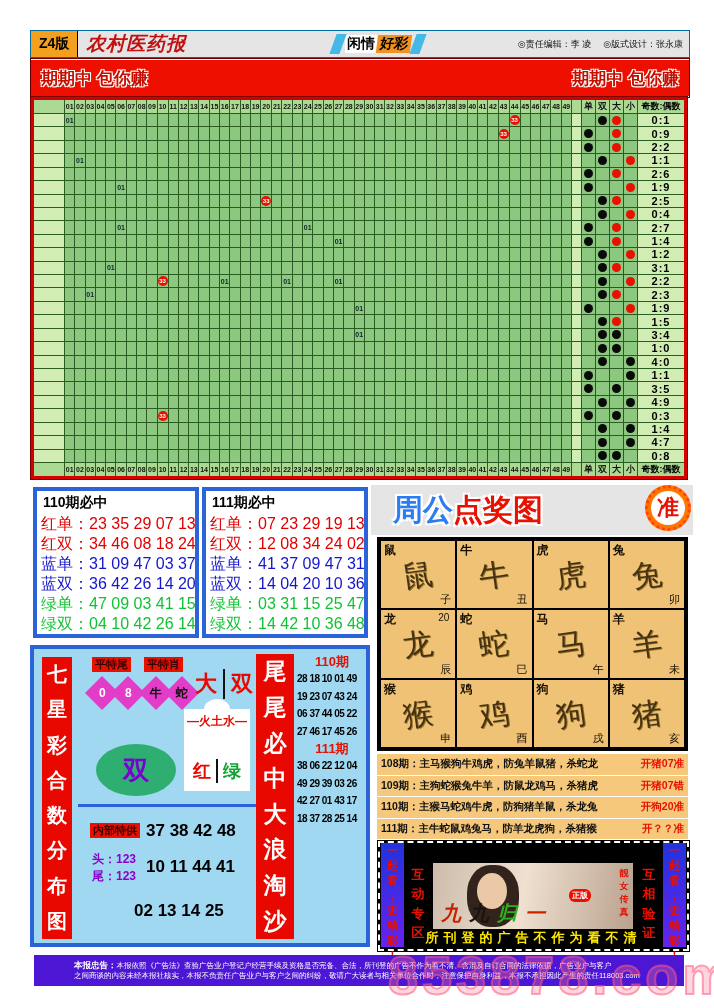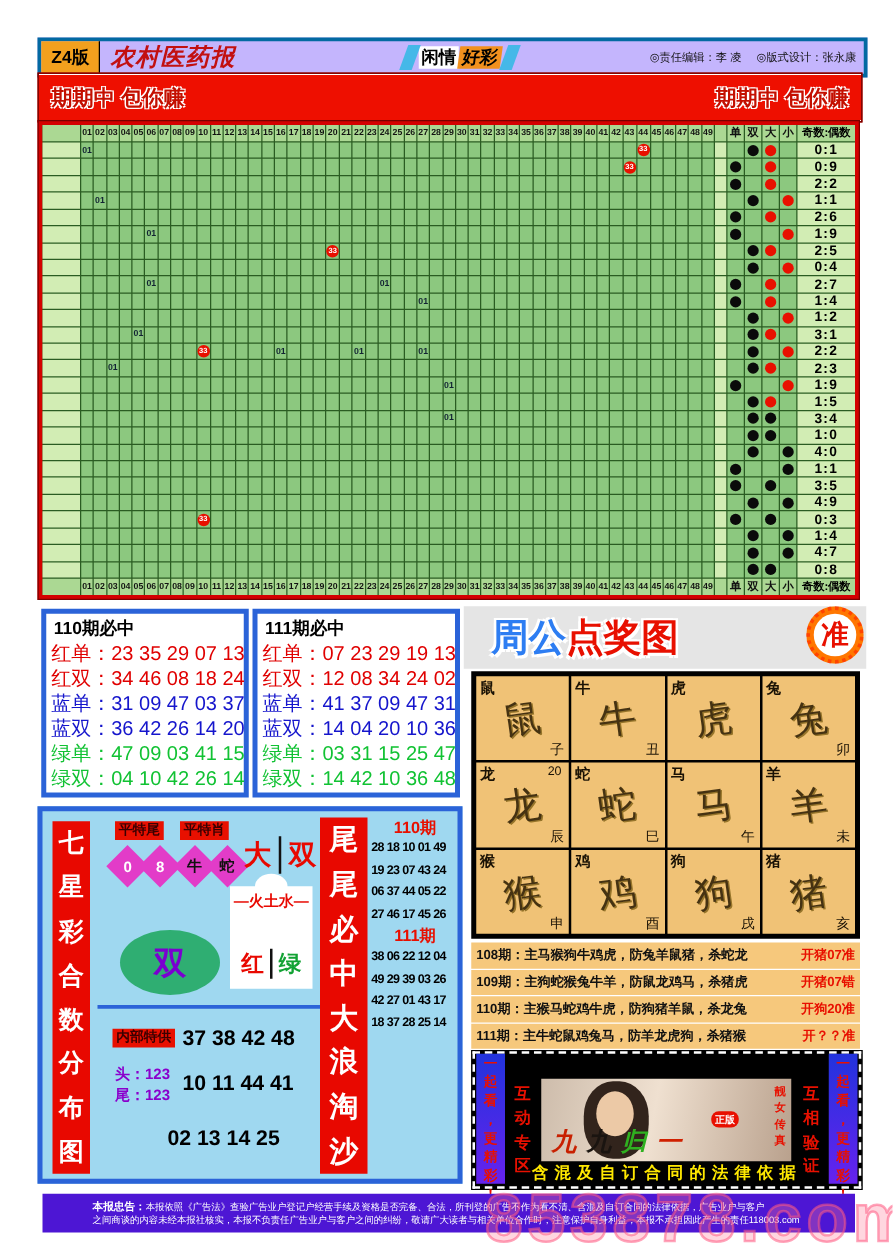--- a/index.html
+++ b/index.html
@@ -1,27 +1,27 @@
 <!DOCTYPE html>
 <html><head>
 <meta charset="utf-8">
 <style>
   html,body{margin:0;padding:0;background:#fff;}
   body{width:714px;height:1008px;position:relative;overflow:hidden;
        font-family:"Liberation Sans","DejaVu Sans",sans-serif;}
   .abs{position:absolute;}
 
   
-  #header-bar{left:30px;top:30px;width:658px;height:26px;border:3px solid #0369a1;
-              background:#c4b5fd;display:flex;align-items:center;}
+  #header-bar{left:30px;top:30px;width:658px;height:26px;border:1px solid #0369a1;
+              background:#e5e5e5;display:flex;align-items:center;}
   #z4-box{background:#f2a01e;color:#000;font-weight:bold;font-size:14px;
           height:100%;display:flex;align-items:center;padding:0 8px;border-right:1px solid #000;}
   #paper-name{color:#c21010;font-weight:bold;font-size:19px;font-style:italic;
               margin-left:8px;letter-spacing:1px;}
-  #center-tag{position:absolute;left:288px;top:0;height:100%;display:flex;align-items:center;font-size:14px;font-weight:bold;}
+  #center-tag{position:absolute;left:300px;top:0;height:100%;display:flex;align-items:center;font-size:14px;font-weight:bold;}
   .slash{width:10px;height:20px;background:#45b8e8;transform:skewX(-20deg);margin:0 2px;}
   #tag-left{color:#000;background:#fff;padding:0 2px;}
   #tag-right{color:#000;background:#f2911e;padding:0 3px;transform:skewX(-8deg);}
   #credits{position:absolute;right:6px;font-size:9px;color:#111;display:flex;gap:12px;}
 
   
   #banner{left:30px;top:58px;width:658px;height:38px;background:#ee0f00;border:1px solid #600;
           display:flex;align-items:center;justify-content:space-between;box-shadow:inset 0 1px 0 #fff,inset 0 -1px 0 #fff;}
   .banner-side{color:#c40f00;font-size:17px;font-weight:bold;white-space:nowrap;padding:0 10px;
      text-shadow:-1px -1px 0 #fff,1px -1px 0 #fff,-1px 1px 0 #fff,1px 1px 0 #fff;}
@@ -2127,20 +2127,20 @@
     <div class="ph-face"></div>
     <div id="mc-phototext"><span class="c0">九</span><span class="c1">九</span><span class="c2">归</span><span class="c3">一</span></div>
     <div id="mc-badge">正版</div>
     <div id="mc-side">
         <div>靓</div>
         <div>女</div>
         <div>传</div>
         <div>真</div>
       </div>
   </div>
-  <div id="mc-bottom">含混及自订合同的法律依据</div>
+  <div id="mc-bottom">所刊登的广告不作为看不清</div>
 </div>
 
 <div class="abs" id="disclaimer">
   <div><b>本报忠告：</b><span>本报依照《广告法》查验广告业户登记户经营手续及资格是否完备、合法，所刊登的广告不作为看不清、含混及自订合同的法律依据，广告业户与客户</span></div>
   <div>之间商谈的内容未经本报社核实，本报不负责任广告业户与客户之间的纠纷，敬请广大读者与相关单位合作时，注意保护自身利益，本报不承担因此产生的责任118003.com</div>
 </div>
 <div class="abs" id="watermark">853878.com</div>
 
 </body></html>

